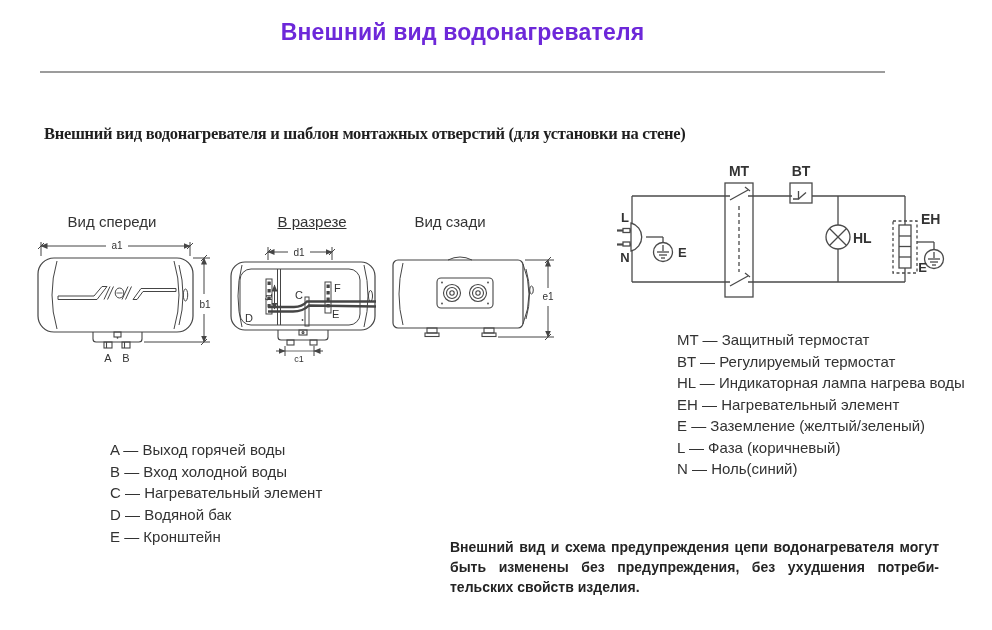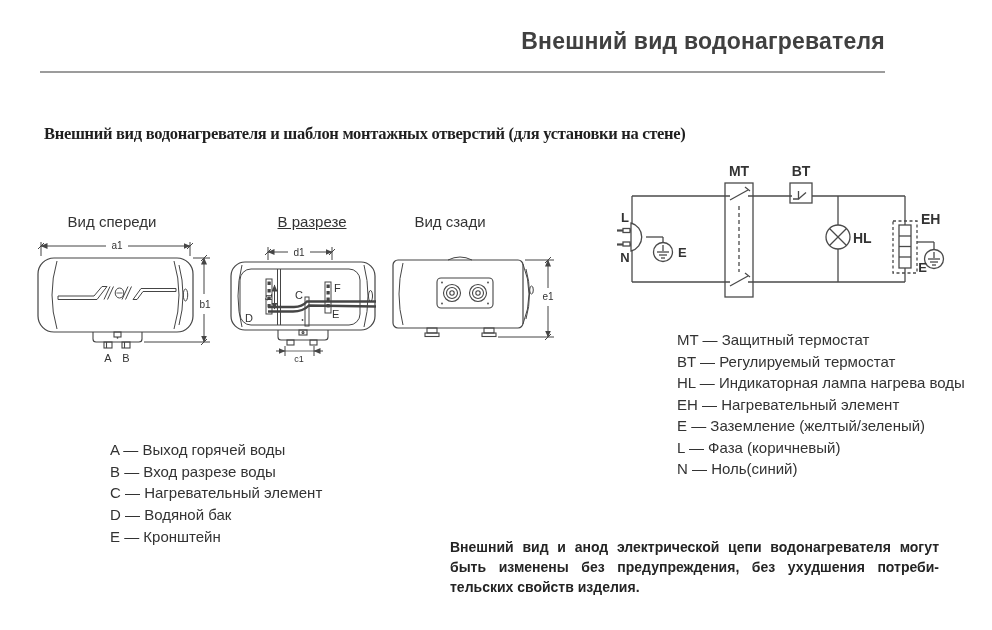--- a/index.html
+++ b/index.html
@@ -1,19 +1,19 @@
 <!DOCTYPE html>
 <html><head>
 <meta charset="utf-8">
 <style>
   html,body{margin:0;padding:0;background:#fff;}
   .page{position:relative;width:992px;height:630px;background:#ffffff;overflow:hidden;
         font-family:"Liberation Sans",sans-serif;color:#2d2d2d;}
-  .title{position:absolute;top:28px;left:40px;width:845px;text-align:right;
-         font-size:23px;font-weight:bold;color:#404040;letter-spacing:.2px;}
+  .title{position:absolute;top:19px;left:40px;width:845px;text-align:center;
+         font-size:23px;font-weight:bold;color:#6d28d9;letter-spacing:.2px;}
   .rule{position:absolute;top:71px;left:40px;width:845px;height:2px;background:#9c9c9c;}
   .subtitle{position:absolute;top:124px;left:44px;font-size:16.5px;font-weight:bold;
             color:#1f1f1f;letter-spacing:-0.3px;white-space:nowrap;font-family:Liberation Serif, serif;}
   .view-label{position:absolute;top:213px;font-size:15px;color:#333;transform:translateX(-50%);white-space:nowrap;}
   .vl-front{left:112px;} .vl-section{left:312px;text-decoration:underline;} .vl-rear{left:450px;}
   .drawing{position:absolute;}
   .legend{position:absolute;font-size:15px;color:#333;}
   .legend div{white-space:nowrap;}
   .legend-parts{left:110px;top:431px;line-height:21.7px;margin-top:8px;}
   .legend-circuit{left:661px;top:329px;line-height:21.5px;margin-left:16px;}
@@ -273,35 +273,35 @@
     <text class="clab" x="259" y="85">HL</text>
     <text class="clab" x="327" y="66">EH</text>
     <text class="clab13" x="84" y="99">E</text>
     <text class="clab13" x="333" y="114" text-anchor="end">E</text>
     <text class="clab13" x="31" y="64" text-anchor="middle">L</text>
     <text class="clab13" x="31" y="104" text-anchor="middle">N</text>
   </svg>
 
   <div class="legend legend-parts">
     <div>A — Выход горячей воды</div>
-    <div>B — Вход разрезе воды</div>
+    <div>B — Вход холодной воды</div>
     <div>C — Нагревательный элемент</div>
     <div>D — Водяной бак</div>
     <div>E — Кронштейн</div>
   </div>
 
   <div class="legend legend-circuit">
     <div>MT — Защитный термостат</div>
     <div>BT — Регулируемый термостат</div>
     <div>HL — Индикаторная лампа нагрева воды</div>
     <div>EH — Нагревательный элемент</div>
     <div>E — Заземление (желтый/зеленый)</div>
     <div>L — Фаза (коричневый)</div>
     <div>N — Ноль(синий)</div>
   </div>
 
   <div class="note">
-    <div class="note-line">Внешний вид и анод электрической цепи водонагревателя могут</div>
+    <div class="note-line">Внешний вид и схема предупреждения цепи водонагревателя могут</div>
     <div class="note-line">быть изменены без предупреждения, без ухудшения потреби-</div>
     <div class="note-line">тельских свойств изделия.</div>
   </div>
 
 </div>
 
 </body></html>

